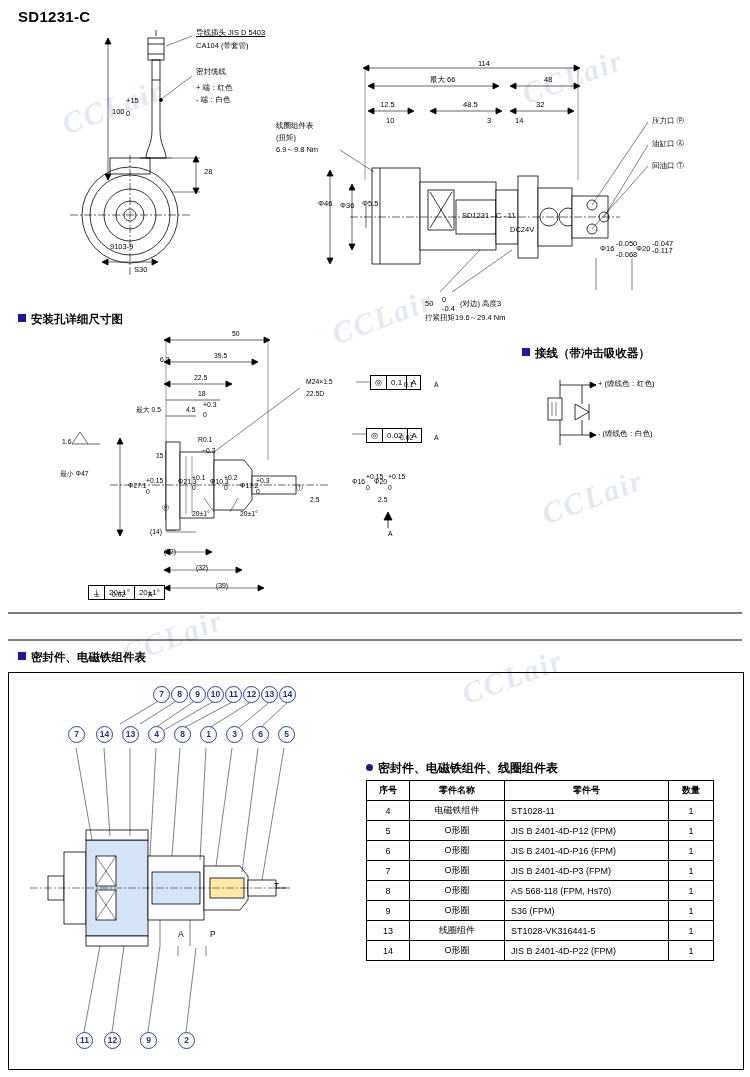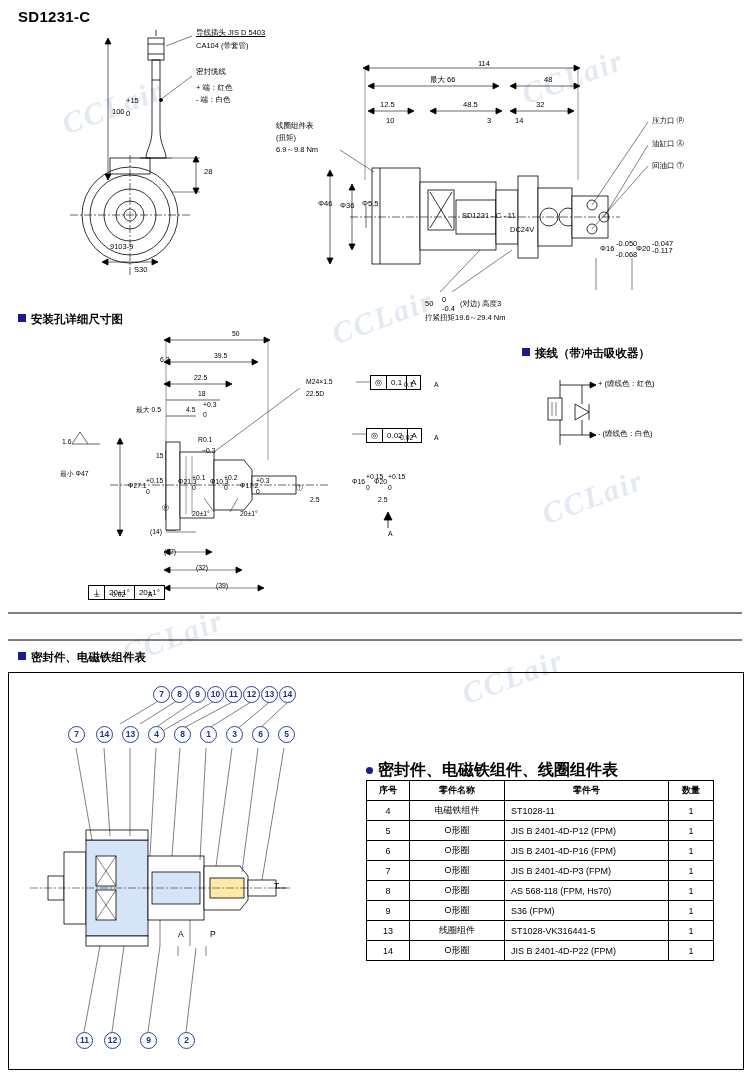--- a/index.html
+++ b/index.html
@@ -415,21 +415,21 @@
       <div class="circ" style="left: 278px; top: 726px;">5</div>
       <div class="circ" style="left: 76px; top: 1032px;">11</div>
       <div class="circ" style="left: 104px; top: 1032px;">12</div>
       <div class="circ" style="left: 140px; top: 1032px;">9</div>
       <div class="circ" style="left: 178px; top: 1032px;">2</div>
     </div>
   <div class="lbl" style="left:274px;top:882px;">T</div>
   <div class="lbl" style="left:210px;top:930px;">P</div>
   <div class="lbl" style="left:178px;top:930px;">A</div>
 
-  <div style="position:absolute;left:366px;top:760px;font-size:16px;font-weight:bold;">
+  <div style="position:absolute;left:366px;top:760px;font-size:12px;font-weight:bold;">
     <span class="bullet"></span><span>密封件、电磁铁组件、线圈组件表</span>
   </div>
 
   <table class="parts" style="left:366px;top:780px;width:348px;">
     <thead>
       <tr>
         <th style="width:34px">序号</th>
         <th style="width:86px">零件名称</th>
         <th>零件号</th>
         <th style="width:36px">数量</th>

